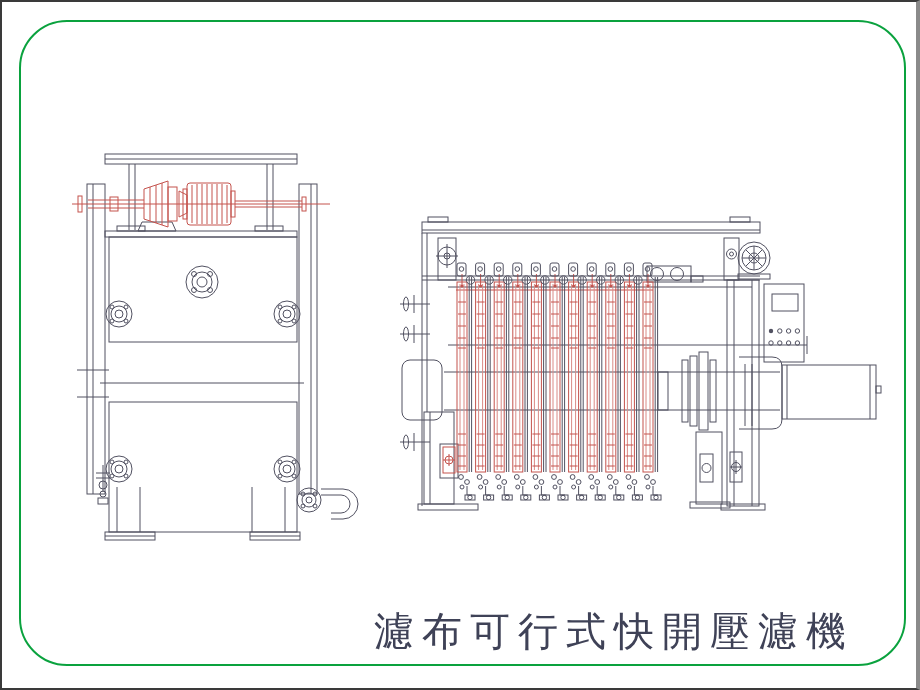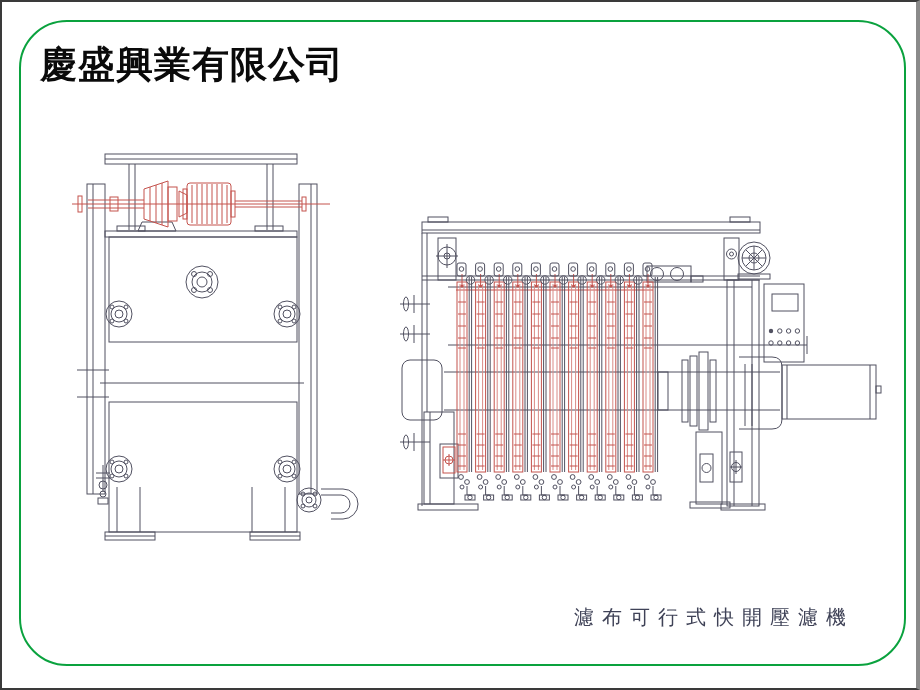--- a/index.html
+++ b/index.html
@@ -17,39 +17,38 @@
     box-sizing:border-box;border:2.5px solid var(--border-green,#0aa23e);
     border-radius:48px;background:transparent;
   }
   .page-title{
     position:absolute;left:38px;top:38px;
     font-size:37px;font-weight:bold;letter-spacing:1px;
     color:var(--title-text,#0a0a0a);white-space:nowrap;
   }
   .caption{
     position:absolute;right:62px;top:602px;
-    font-size:20px;font-weight:500;letter-spacing:8px;
+    font-size:40px;font-weight:500;letter-spacing:8px;
     color:var(--caption-text,#3f4257);white-space:nowrap;
   }
   svg{position:absolute;overflow:visible;}
   #front-view{left:70px;top:145px;}
   #side-view{left:398px;top:212px;}
   .ln{stroke:var(--line-dark,#515161);fill:none;stroke-width:1;}
   .ln-fill{fill:var(--line-dark,#515161);stroke:none;}
   .rd{stroke:var(--line-red,#c4534d);fill:none;stroke-width:1;}
   .rd-soft{stroke:var(--line-red-soft,#d98a86);fill:none;stroke-width:1;}
   .rd-fill{fill:var(--line-red,#c4534d);stroke:none;}
 </style>
 </head>
 <body>
 
 <div class="screen">
   <div class="slide-border"></div>
 
-  <div class="page-title">慶盛興業有限公司</div>
 
   <svg id="front-view" width="285" height="400" viewBox="0 0 285 400">
     <g class="ln">
 
       <rect x="33" y="7" width="192" height="10"></rect>
       <line x1="33" y1="12" x2="225" y2="12"></line>
       <line x1="57" y1="17" x2="57" y2="83"></line>
         <line x1="63" y1="17" x2="63" y2="83"></line>
       <rect x="45" y="79" width="28" height="5"></rect>
       <line x1="195" y1="17" x2="195" y2="83"></line>

